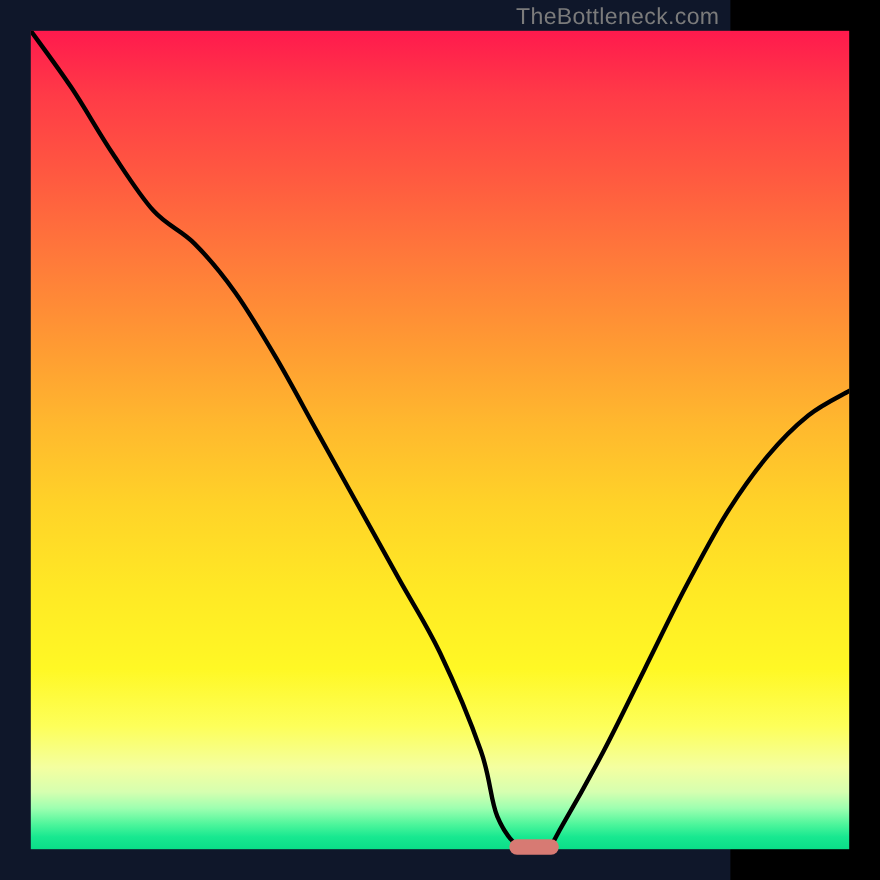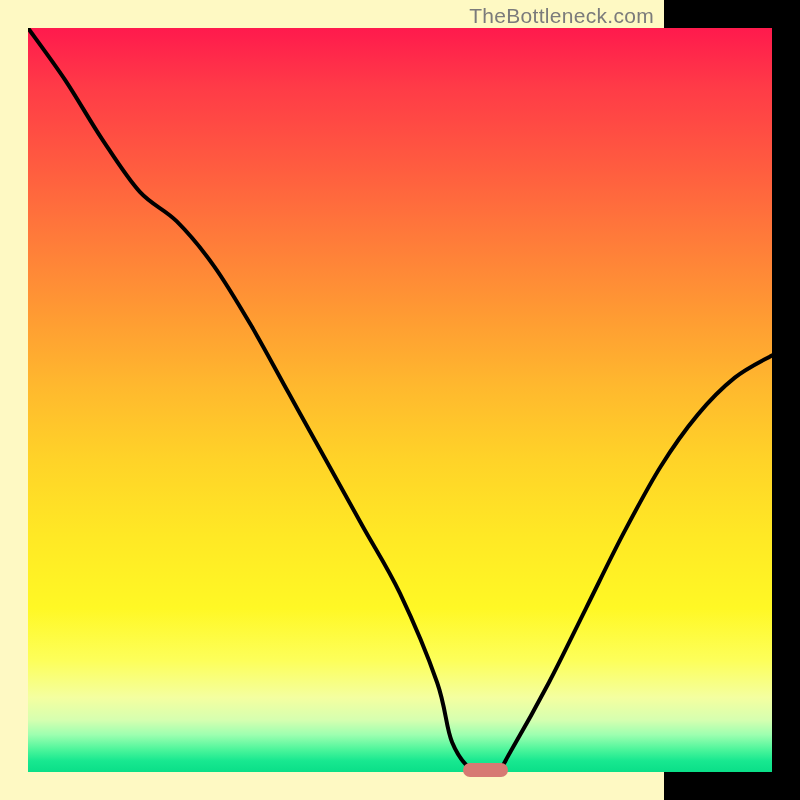--- a/index.html
+++ b/index.html
@@ -10,21 +10,21 @@
     background: #000;
     overflow: hidden;
     font-family: Arial, Helvetica, sans-serif;
   }
   .frame {
     position: absolute;
     left: 0;
     top: 0;
     width: 664px;
     height: 800px;
-    background: #fef9c3;
+    background: #0f172a;
   }
   .plot {
     position: absolute;
     left: 28px;
     top: 28px;
     width: 744px;
     height: 744px;
     background: linear-gradient(to bottom,
       #ff1a4d 0%,
       #ff3b47 8%,

